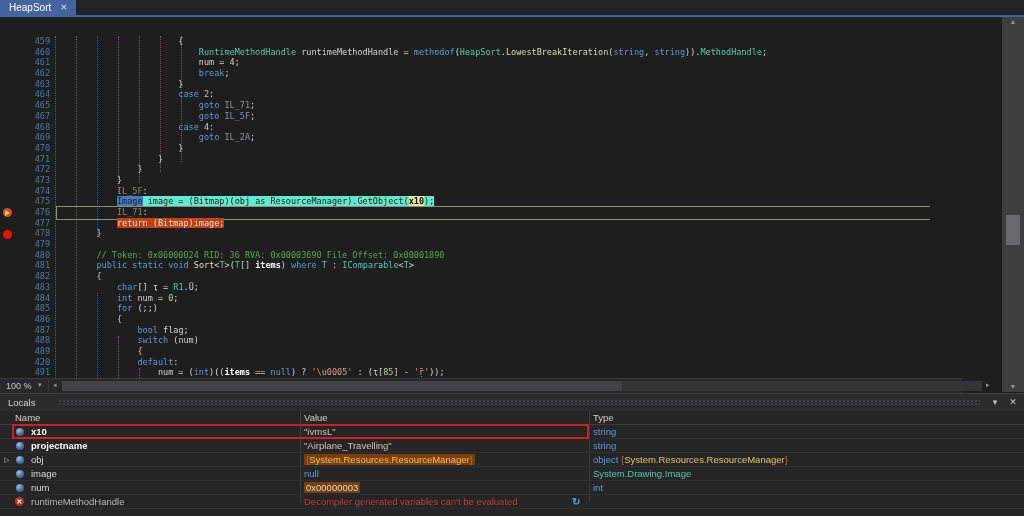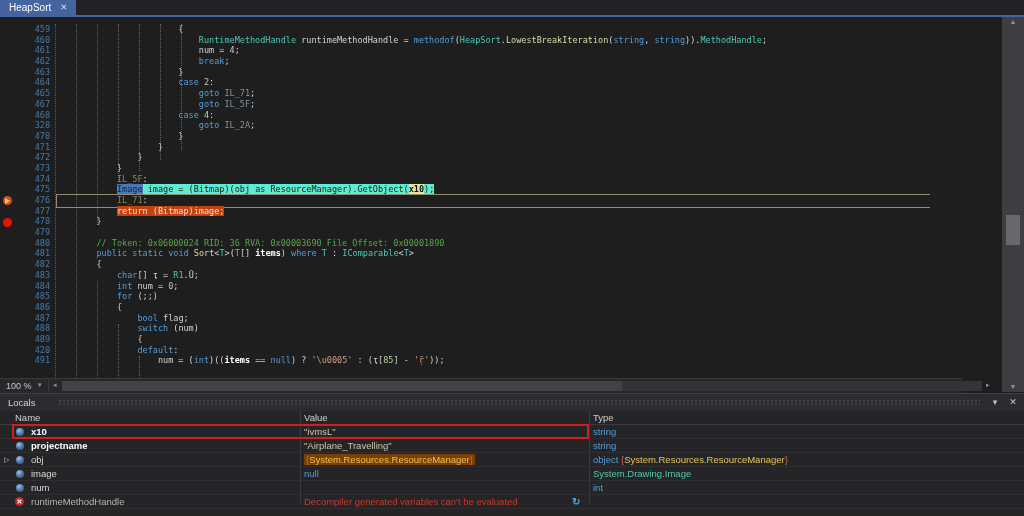--- a/index.html
+++ b/index.html
@@ -7,21 +7,21 @@
         font-family:"Liberation Sans",sans-serif;overflow:hidden}
 
   
   .tabbar{position:absolute;left:0;top:0;right:0;height:15px;background:#222226;
           border-bottom:2px solid #44639F}
   .tab{position:absolute;left:0;top:0;height:15px;background:#44639F;color:#fff;
        font-size:10px;line-height:15px;padding:0 9px;display:flex;gap:9px;align-items:center}
   .tab .x{font-size:8.5px;color:#cfe0f4}
 
   
-  #editor{position:absolute;left:0;top:17px;width:930px;height:361px;background:#1e1e1e;overflow:hidden}
+  #editor{position:absolute;left:0;top:29px;width:930px;height:361px;background:#1e1e1e;overflow:hidden}
   #guides div{position:absolute;width:0}
   #lines{position:absolute;left:0;top:7px;right:0;font-family:"DejaVu Sans Mono",monospace;font-size:8.5px}
   .cl{height:10.7px;line-height:10.7px;white-space:pre;position:relative}
   .ln{position:absolute;left:0;top:0;width:50px;text-align:right;color:#4479a8}
   .lt{position:absolute;left:76px;top:0;color:#d4d4d4}
   .kw{color:#569cd6}.ty{color:#4EC9B0}.m{color:#DCDCAA}.n{color:#b5cea8}
   .c{color:#57A64A}.pl{color:#d4d4d4}.idb{color:#fff;font-weight:bold}
   .lb{color:#8a8a5f}.lbr{color:#7e95a3}.str{color:#d69d85}.b{color:#c8c8c8}
   .sel{background:#4878b8;color:#0a2440}
   .cur{background:#5eead4;color:#232300}
@@ -117,21 +117,21 @@
     <div id="lines">
         <div class="cl"><span class="ln">459</span><span class="lt">                    <span class="b">{</span></span></div>
         <div class="cl"><span class="ln">460</span><span class="lt">                        <span class="ty">RuntimeMethodHandle</span><span class="pl"> runtimeMethodHandle = </span><span class="kw">methodof</span><span class="pl">(</span><span class="ty">HeapSort</span><span class="pl">.</span><span class="m">LowestBreakIteration</span><span class="pl">(</span><span class="kw">string</span><span class="pl">, </span><span class="kw">string</span><span class="pl">)).</span><span class="ty">MethodHandle</span><span class="pl">;</span></span></div>
         <div class="cl"><span class="ln">461</span><span class="lt">                        <span class="pl">num = </span><span class="n">4</span><span class="pl">;</span></span></div>
         <div class="cl"><span class="ln">462</span><span class="lt">                        <span class="kw">break</span><span class="pl">;</span></span></div>
         <div class="cl"><span class="ln">463</span><span class="lt">                    <span class="b">}</span></span></div>
         <div class="cl"><span class="ln">464</span><span class="lt">                    <span class="kw">case</span><span class="pl"> </span><span class="n">2</span><span class="pl">:</span></span></div>
         <div class="cl"><span class="ln">465</span><span class="lt">                        <span class="kw">goto</span><span class="pl"> </span><span class="lbr">IL_71</span><span class="pl">;</span></span></div>
         <div class="cl"><span class="ln">467</span><span class="lt">                        <span class="kw">goto</span><span class="pl"> </span><span class="lbr">IL_5F</span><span class="pl">;</span></span></div>
         <div class="cl"><span class="ln">468</span><span class="lt">                    <span class="kw">case</span><span class="pl"> </span><span class="n">4</span><span class="pl">:</span></span></div>
-        <div class="cl"><span class="ln">328</span><span class="lt">                        <span class="kw">goto</span><span class="pl"> </span><span class="lbr">IL_2A</span><span class="pl">;</span></span></div>
+        <div class="cl"><span class="ln">469</span><span class="lt">                        <span class="kw">goto</span><span class="pl"> </span><span class="lbr">IL_2A</span><span class="pl">;</span></span></div>
         <div class="cl"><span class="ln">470</span><span class="lt">                    <span class="b">}</span></span></div>
         <div class="cl"><span class="ln">471</span><span class="lt">                <span class="b">}</span></span></div>
         <div class="cl"><span class="ln">472</span><span class="lt">            <span class="b">}</span></span></div>
         <div class="cl"><span class="ln">473</span><span class="lt">        <span class="b">}</span></span></div>
         <div class="cl"><span class="ln">474</span><span class="lt">        <span class="lb">IL_5F</span><span class="pl">:</span></span></div>
         <div class="cl"><span class="ln">475</span><span class="lt">        <span class="sel">Image</span><span class="cur"> image = (Bitmap)(obj as ResourceManager).GetObject(</span><span class="curb">x10</span><span class="cur">);</span></span></div>
         <div class="cl"><span class="ln">476</span><span class="lt">        <span class="lb">IL_71</span><span class="pl">:</span></span></div>
         <div class="cl"><span class="ln">477</span><span class="lt">        <span class="ret">return (Bitmap)image;</span></span></div>
         <div class="cl"><span class="ln">478</span><span class="lt">    <span class="b">}</span></span></div>
         <div class="cl"><span class="ln">479</span><span class="lt"></span></div>
@@ -204,20 +204,21 @@
         </div>
         <div class="lrow">
           <span class="ic-var"></span>
           <span class="c-name">image</span>
           <span class="c-val"><span class="kw">null</span></span>
           <span class="c-type"><span class="ty">System.Drawing.Image</span></span>
         </div>
         <div class="lrow">
           <span class="ic-var"></span>
           <span class="c-name">num</span>
+          <span class="c-val"><span class="vbox"><span class="vn">0x00000003</span></span></span>
           <span class="c-type"><span class="kw">int</span></span>
         </div>
         <div class="lrow">
           <span class="ic-err">✕</span>
           <span class="c-name dim">runtimeMethodHandle</span>
           <span class="c-val"><span class="err">Decompiler generated variables can't be evaluated</span></span>
           <span class="refresh">↻</span>
           <span class="c-type"></span>
         </div>
       </div>

